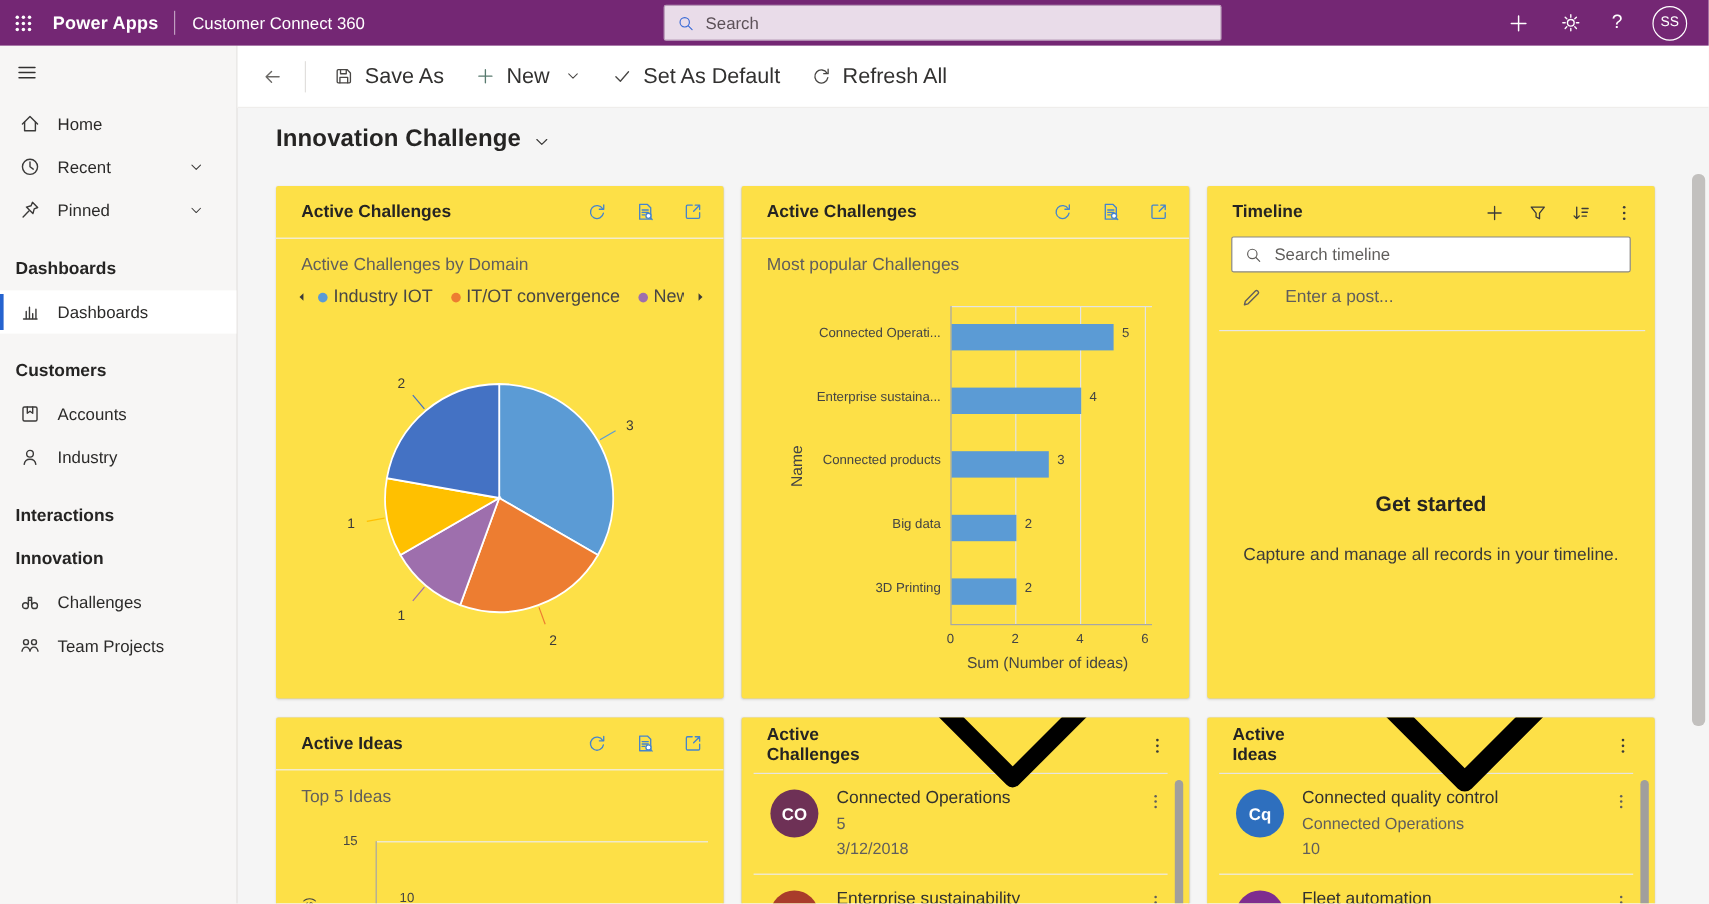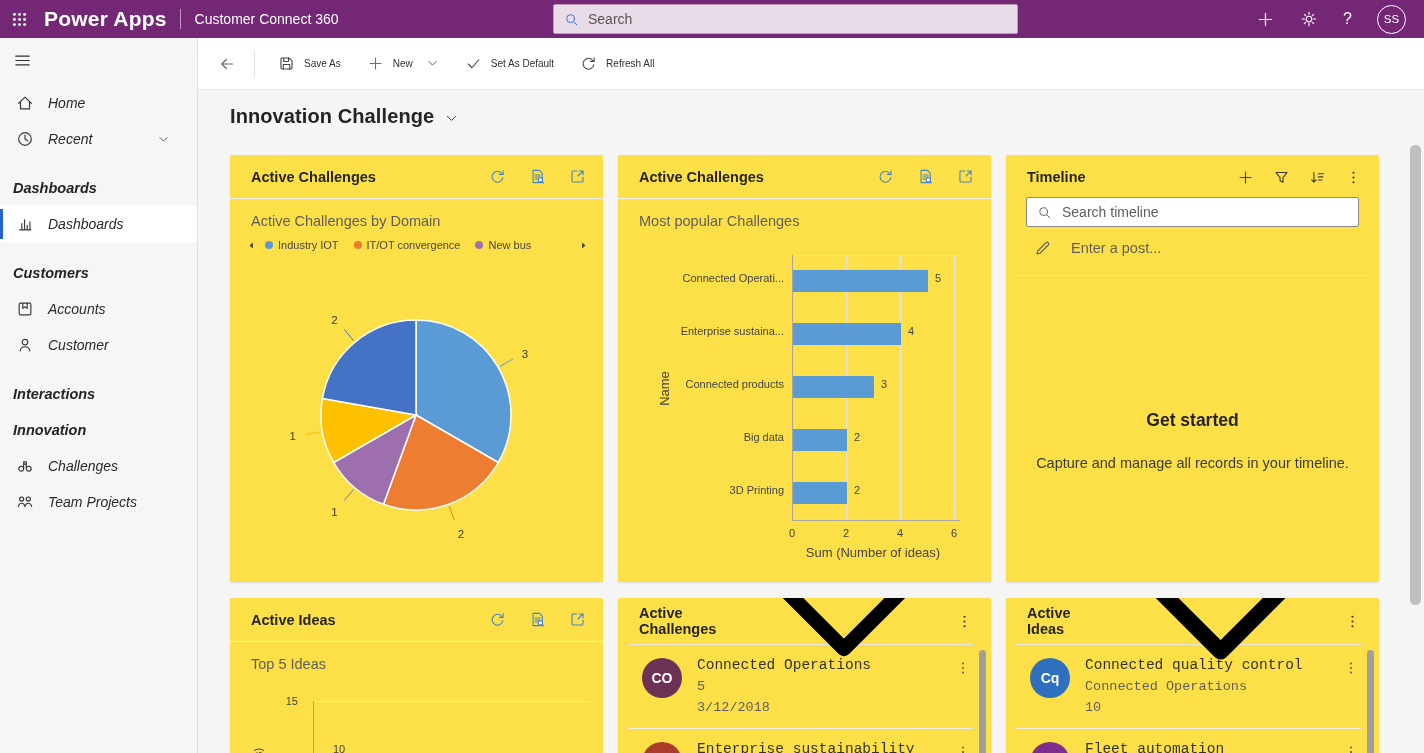--- a/index.html
+++ b/index.html
@@ -4,39 +4,39 @@
 <style>
   * { box-sizing: border-box; margin: 0; padding: 0; }
   html, body { width: 1424px; height: 753px; overflow: hidden;
     font-family: "Liberation Sans", sans-serif; background: #F5F5F5; }
 
   
   .topbar { position: relative; height: 38px; background: #742774; display: flex;
     align-items: center; color: #fff; z-index: 10; }
   .waffle { width: 38px; height: 38px; display: flex; align-items: center; justify-content: center; cursor: pointer; }
   .waffle .ic { width: 17px; height: 17px; color: #fff; }
-  .app-name { font-weight: bold; font-size: 21px; margin-left: 6px; letter-spacing: .2px; }
+  .app-name { font-weight: bold; font-size: 15px; margin-left: 6px; letter-spacing: .2px; }
   .tb-sep { width: 1px; height: 20px; background: rgba(255,255,255,.55); margin: 0 14px 0 13px; }
   .app-context { font-size: 14px; }
   .tb-search { position: absolute; left: 553px; top: 4px; width: 465px; height: 30px;
     background: #E9DCE9; border: 1px solid #BA9CBA; border-radius: 2px;
     display: flex; align-items: center; padding-left: 10px; cursor: text; }
   .tb-search .ic { width: 15px; height: 15px; color: #3B6BD6; }
   .tb-search .ph { color: #5c5158; font-size: 14px; margin-left: 9px; }
   .tb-actions { margin-left: auto; display: flex; align-items: center; gap: 25px; padding-right: 18px; }
   .tb-btn { display: flex; align-items: center; justify-content: center; cursor: pointer; color: #fff; }
   .tb-btn .ic { width: 19px; height: 19px; }
   .tb-btn.gear .ic { width: 18px; height: 18px; }
   .tb-help { font-size: 16px; cursor: pointer; }
   .tb-avatar { width: 29px; height: 29px; border-radius: 50%; border: 1px solid #fff;
     display: flex; align-items: center; justify-content: center; font-size: 11.5px; cursor: pointer; }
 
   
   .shell { display: flex; height: 715px; }
-  .leftcol { width: 198px; background: #F7F6F5; border-right: 1px solid #E3E1DF; flex: none; font-style: italic; }
+  .leftcol { width: 198px; background: #F7F6F5; border-right: 1px solid #E3E1DF; flex: none; }
   .hamburger { height: 44px; display: flex; align-items: center; padding-left: 13px; cursor: pointer; color: #323130; }
   .hamburger .ic { width: 19px; height: 19px; }
   .nav { padding-top: 3px; }
   .nav-item { height: 36px; display: flex; align-items: center; padding-left: 16px; cursor: pointer;
     font-size: 14px; color: #2b2a29; position: relative; }
   .nav-item .ic { width: 18px; height: 18px; color: #3B3A39; margin-right: 14px; flex: none; }
   .nav-item .chev { position: absolute; right: 13px; width: 13px; height: 13px; color: #3B3A39; }
   .nav-item.selected { background: #fff; }
   .nav-item.selected::before { content: ""; position: absolute; left: 0; top: 3px; bottom: 3px;
     width: 3px; background: #2563CF; }
@@ -47,21 +47,21 @@
   .main { flex: 1; display: flex; flex-direction: column; min-width: 0; }
 
   
   .cmdbar { height: 52px; background: #fff; display: flex; align-items: center;
     padding-left: 12px; border-bottom: 1px solid #EFEDEB; flex: none; }
   .cmd-back { width: 34px; height: 34px; display: flex; align-items: center; justify-content: center;
     color: #6b6966; cursor: pointer; }
   .cmd-back .ic { width: 18px; height: 18px; }
   .cmd-sep { width: 1px; height: 26px; background: #E1DFDD; margin: 0 10px; }
   .cmd-btn { display: flex; align-items: center; gap: 9px; padding: 0 13px; height: 36px;
-    font-size: 10px; color: #323130; cursor: pointer; border-radius: 2px; }
+    font-size: 18px; color: #323130; cursor: pointer; border-radius: 2px; }
   .cmd-btn .ic { width: 17px; height: 17px; color: #484644; }
   .cmd-btn .ic.greenish { color: #587A6E; }
   .cmd-btn .chev-sm { width: 13px; height: 13px; color: #484644; margin-left: 4px; }
 
   
   .content { position: relative; flex: 1; padding: 11px 0 0 32px; overflow: hidden; }
   .page-title-row { display: flex; align-items: center; gap: 10px; height: 30px; cursor: pointer; }
   .page-title { font-size: 20px; font-weight: bold; color: #252423; letter-spacing: .1px; }
   .page-title-row .chev { width: 15px; height: 15px; color: #3B3A39; margin-top: 4px; }
   .grid { margin-top: 24px; display: grid; grid-template-columns: 373px 373px 373px;
@@ -75,21 +75,21 @@
   .actions .abtn { width: 17px; height: 17px; cursor: pointer; }
   .actions.blue .abtn { color: #4484CE; }
   .actions.dark .abtn { color: #3B3A39; }
   .actions.dark { gap: 19px; }
   .chart-sub { position: absolute; left: 21px; font-size: 14.5px; color: #605E5C; }
 
   
   .legend { position: absolute; left: 16px; right: 14px; top: 84px; display: flex; align-items: center; }
   .legend .pg { width: 11px; height: 11px; color: #3B3A39; cursor: pointer; flex: none; }
   .legend .items { flex: 1; display: flex; align-items: center; gap: 15px; margin: 0 8px; overflow: hidden; }
-  .legend .litem { display: flex; align-items: center; gap: 5px; font-size: 11px; color: #484644; white-space: nowrap; }
+  .legend .litem { display: flex; align-items: center; gap: 5px; font-size: 15px; color: #484644; white-space: nowrap; }
   .legend .dot { width: 8px; height: 8px; border-radius: 50%; flex: none; }
 
   
   .abs-host { position: absolute; inset: 0; }
   .gridline { position: absolute; width: 1px; background: #E4E4E4; }
   .axisline { position: absolute; background: #A6A6A6; }
   .tickLbl { position: absolute; font-size: 11px; color: #444; width: 20px; text-align: center; }
   .catLbl { position: absolute; font-size: 11px; color: #444; text-align: right; white-space: nowrap; }
   .valLbl { position: absolute; font-size: 11px; color: #444; }
   .hbar { position: absolute; height: 22px; }
@@ -112,21 +112,21 @@
     font-size: 14.5px; color: #3c3b39; }
 
   
   .list-head { height: 47px; margin: 0 18px 0 10px; padding-left: 11px; display: flex; align-items: center;
     border-bottom: 1px solid #E6E4E2; }
   .list-body { margin: 0 18px 0 10px; }
   .list-row { display: flex; gap: 15px; padding: 9px 2px 9px 14px; border-bottom: 1px solid #EDEBE9;
     cursor: pointer; min-height: 84px; }
   .avatar { width: 40px; height: 40px; border-radius: 50%; color: #fff; font-size: 14px; font-weight: bold;
     display: flex; align-items: center; justify-content: center; flex: none; margin-top: 4px; }
-  .row-lines { flex: 1; min-width: 0; font-family: Liberation Mono, monospace; }
+  .row-lines { flex: 1; min-width: 0; }
   .row-title { font-size: 14.5px; color: #323130; line-height: 21px; margin-top: 1px; }
   .row-sub { font-size: 13.5px; color: #605E5C; line-height: 21px; }
   .row-more { width: 16px; height: 16px; color: #605E5C; flex: none; margin-top: 6px; cursor: pointer; }
   .list-thumb { position: absolute; right: 5px; top: 52px; width: 7px; height: 130px;
     background: #A19F9D; border-radius: 4px; cursor: grab; }
 
   .page-scroll { position: fixed; right: 3px; top: 145px; width: 11px; height: 460px;
     background: #C2C0BE; border-radius: 5px; cursor: grab; z-index: 20; }
 
   .ic svg { width: 100%; height: 100%; display: block; }
@@ -212,20 +212,34 @@
               <path d="M10 5.6V10L13 12.2"></path>
             </svg>
           </span>
           <span>Recent</span>
           <span class="ic chev">
             <svg viewBox="0 0 20 20" fill="none" stroke="currentColor" stroke-width="1.3" stroke-linecap="round" stroke-linejoin="round">
               <path d="M4.5 7 10 12.5 15.5 7"></path>
             </svg>
           </span>
         </div>
+        <div class="nav-item">
+          <span class="ic ">
+            <svg viewBox="0 0 20 20" fill="none" stroke="currentColor" stroke-width="1.3" stroke-linecap="round" stroke-linejoin="round">
+              <path d="M12.3 2.9 17.1 7.7 13.9 9 12.7 13.3 6.7 7.3 11 6.1Z"></path>
+              <path d="M9 11 3.6 16.4"></path>
+            </svg>
+          </span>
+          <span>Pinned</span>
+          <span class="ic chev">
+            <svg viewBox="0 0 20 20" fill="none" stroke="currentColor" stroke-width="1.3" stroke-linecap="round" stroke-linejoin="round">
+              <path d="M4.5 7 10 12.5 15.5 7"></path>
+            </svg>
+          </span>
+        </div>
         <div class="nav-header">Dashboards</div>
         <div class="nav-item selected">
           <span class="ic ">
             <svg viewBox="0 0 20 20" fill="none" stroke="currentColor" stroke-width="1.3" stroke-linecap="round" stroke-linejoin="round">
               <path d="M4 16.5H16.5"></path>
               <path d="M6.5 16V9.5M9.5 16V5.5M12.5 16V11.5M15.5 16V7.5"></path>
             </svg>
           </span>
           <span>Dashboards</span>
         </div>
@@ -239,21 +253,21 @@
           </span>
           <span>Accounts</span>
         </div>
         <div class="nav-item">
           <span class="ic ">
             <svg viewBox="0 0 20 20" fill="none" stroke="currentColor" stroke-width="1.3" stroke-linecap="round" stroke-linejoin="round">
               <circle cx="10" cy="6.8" r="3.1"></circle>
               <path d="M4.6 16.6C5.1 13.4 7.3 11.9 10 11.9 12.7 11.9 14.9 13.4 15.4 16.6"></path>
             </svg>
           </span>
-          <span>Customer</span>
+          <span>Industry</span>
         </div>
         <div class="nav-header">Interactions</div>
         <div class="nav-header">Innovation</div>
         <div class="nav-item">
           <span class="ic ">
             <svg viewBox="0 0 20 20" fill="none" stroke="currentColor" stroke-width="1.3" stroke-linecap="round" stroke-linejoin="round">
               <circle cx="5.8" cy="13" r="2.7"></circle>
               <circle cx="14.2" cy="13" r="2.7"></circle>
               <path d="M8.5 12.3V5.5H11.5V12.3M8.5 8H11.5"></path>
             </svg>

